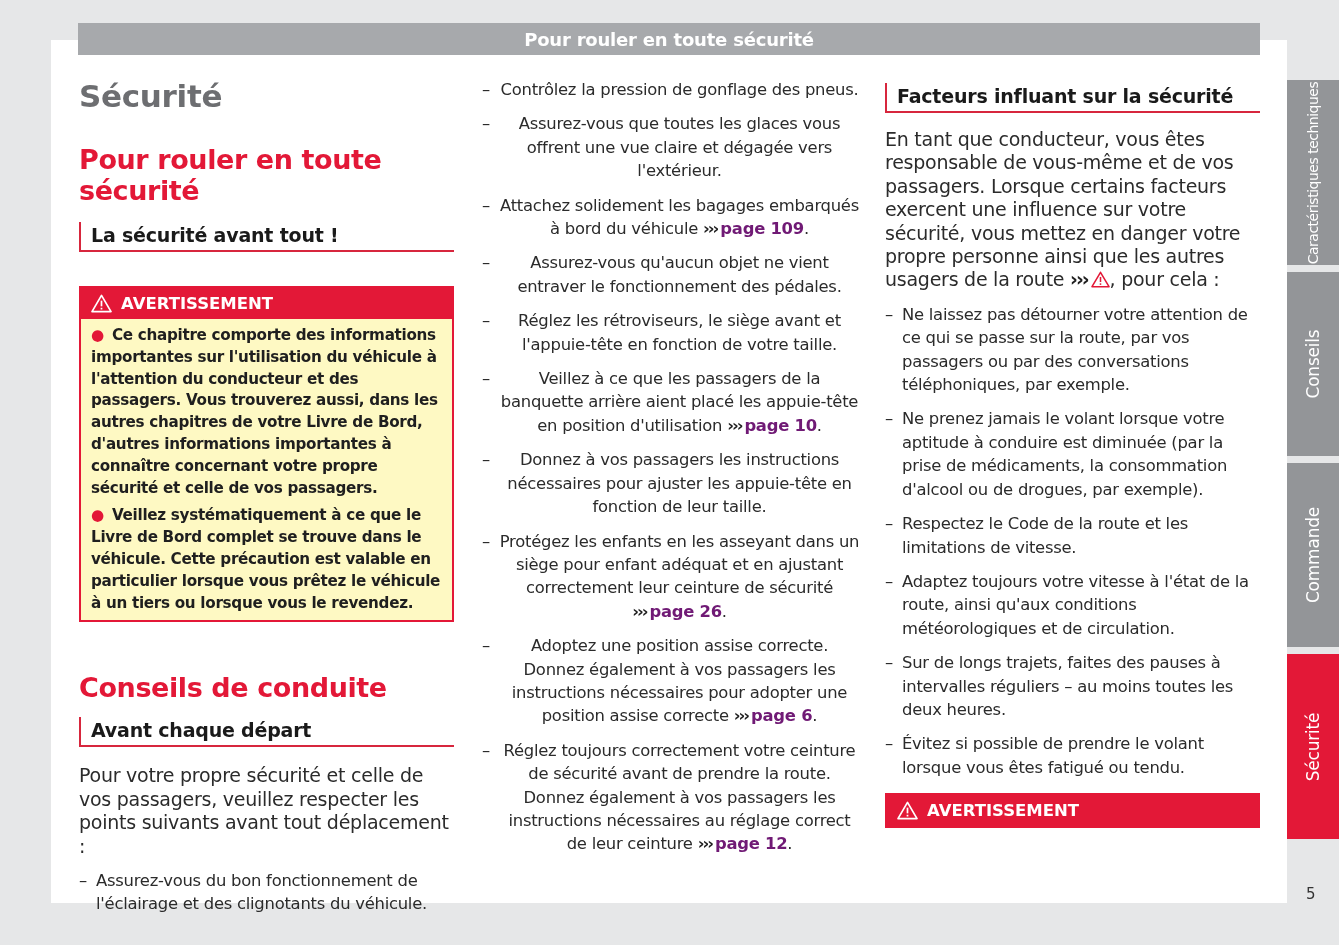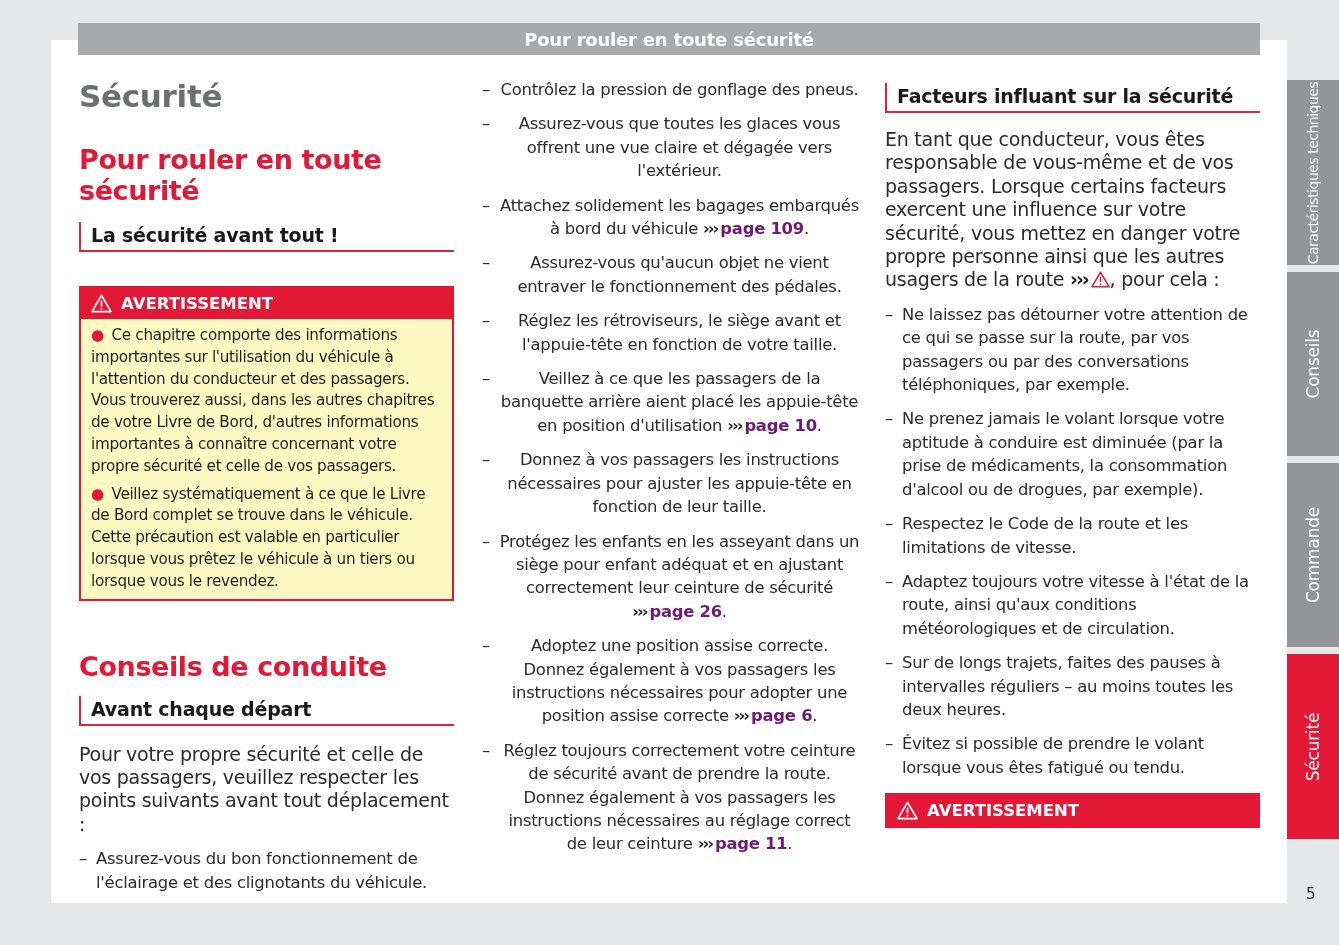--- a/index.html
+++ b/index.html
@@ -14,21 +14,21 @@
   .col3 { left: 885px; width: 375px; }
 
   .h-chapter { font-size: 31px; font-weight: bold; color: #6d6e71; margin-top: 8px; letter-spacing: -0.3px; }
   .h-section { font-size: 27px; font-weight: bold; color: #e31837; margin-top: 30px; letter-spacing: -0.4px; }
   .h-sub { font-size: 19px; font-weight: bold; color: #1a1a1a; border-left: 2px solid #d7263d; border-bottom: 2px solid #d7263d; padding: 2px 0 4px 10px; letter-spacing: -0.2px; }
   .p { font-size: 19px; line-height: 23.4px; letter-spacing: -0.25px; }
 
   .warn { border: 2px solid #e31837; background: #fef9c3; }
   .warn-head { background: #e31837; color: #fff; font-weight: bold; font-size: 16.5px; height: 31px; line-height: 31px; padding-left: 10px; display: flex; align-items: center; gap: 9px; }
   .warn-head svg { width: 21px; height: 19px; }
-  .warn-body { padding: 6px 10px 6px 10px; font-weight: normal; font-size: 15.2px; line-height: 21.8px; color: #1f1f1f; letter-spacing: -0.3px; }
+  .warn-body { padding: 6px 10px 6px 10px; font-weight: bold; font-size: 15.2px; line-height: 21.8px; color: #1f1f1f; letter-spacing: -0.3px; }
   .warn-body .bullet { color: #e31837; margin-right: 3px; }
   .warn-body p + p { margin-top: 6px; }
 
   ul.dash { list-style: none; }
   ul.dash li { position: relative; padding-left: 17px; font-size: 16.4px; line-height: 23.4px; letter-spacing: -0.25px; margin-bottom: 11px; }
   ul.dash li::before { content: "–"; position: absolute; left: 0; top: 0; }
   .ref { font-weight: bold; color: #701a75; }
   .arrows { font-weight: bold; color: #1f1f1f; letter-spacing: -2px; margin-right: 3px; }
   .tri-inline { display: inline-block; width: 19px; height: 17px; vertical-align: -2px; }
   .tab { position: absolute; left: 0; width: 52px; background: #939598; color: #fff; display: flex; align-items: center; justify-content: center; }
@@ -75,21 +75,21 @@
   <ul class="dash">
     <li><span>Contrôlez la pression de gonflage des pneus.</span></li>
     <li><span>Assurez-vous que toutes les glaces vous offrent une vue claire et dégagée vers l'extérieur.</span></li>
     <li><span>Attachez solidement les bagages embarqués à bord du véhicule</span> <span class="arrows">›››</span><span class="ref">page 109</span>.</li>
     <li><span>Assurez-vous qu'aucun objet ne vient entraver le fonctionnement des pédales.</span></li>
     <li><span>Réglez les rétroviseurs, le siège avant et l'appuie-tête en fonction de votre taille.</span></li>
     <li><span>Veillez à ce que les passagers de la banquette arrière aient placé les appuie-tête en position d'utilisation</span> <span class="arrows">›››</span><span class="ref">page 10</span>.</li>
     <li><span>Donnez à vos passagers les instructions nécessaires pour ajuster les appuie-tête en fonction de leur taille.</span></li>
     <li><span>Protégez les enfants en les asseyant dans un siège pour enfant adéquat et en ajustant correctement leur ceinture de sécurité</span> <span class="arrows">›››</span><span class="ref">page 26</span>.</li>
     <li><span>Adoptez une position assise correcte. Donnez également à vos passagers les instructions nécessaires pour adopter une position assise correcte</span> <span class="arrows">›››</span><span class="ref">page 6</span>.</li>
-    <li><span>Réglez toujours correctement votre ceinture de sécurité avant de prendre la route. Donnez également à vos passagers les instructions nécessaires au réglage correct de leur ceinture</span> <span class="arrows">›››</span><span class="ref">page 11</span>.</li>
+    <li><span>Réglez toujours correctement votre ceinture de sécurité avant de prendre la route. Donnez également à vos passagers les instructions nécessaires au réglage correct de leur ceinture</span> <span class="arrows">›››</span><span class="ref">page 12</span>.</li>
   </ul>
 </div>
 
 <div class="col col3" style="top:83px;">
   <div class="h-sub">Facteurs influant sur la sécurité</div>
   <p class="p" style="margin-top:15px;"><span>En tant que conducteur, vous êtes responsable de vous-même et de vos passagers. Lorsque certains facteurs exercent une influence sur votre sécurité, vous mettez en danger votre propre personne ainsi que les autres usagers de la route</span> <span class="arrows">›››</span><svg class="tri-inline" viewBox="0 0 22 20">
         <path d="M11 1.5 L21 18.5 L1 18.5 Z" fill="none" stroke="#e31837" stroke-width="1.8" stroke-linejoin="round"></path>
         <rect x="10.1" y="7" width="1.8" height="6" fill="#e31837"></rect>
         <rect x="10.1" y="14.5" width="1.8" height="1.8" fill="#e31837"></rect>
       </svg><span>, pour cela :</span></p>

